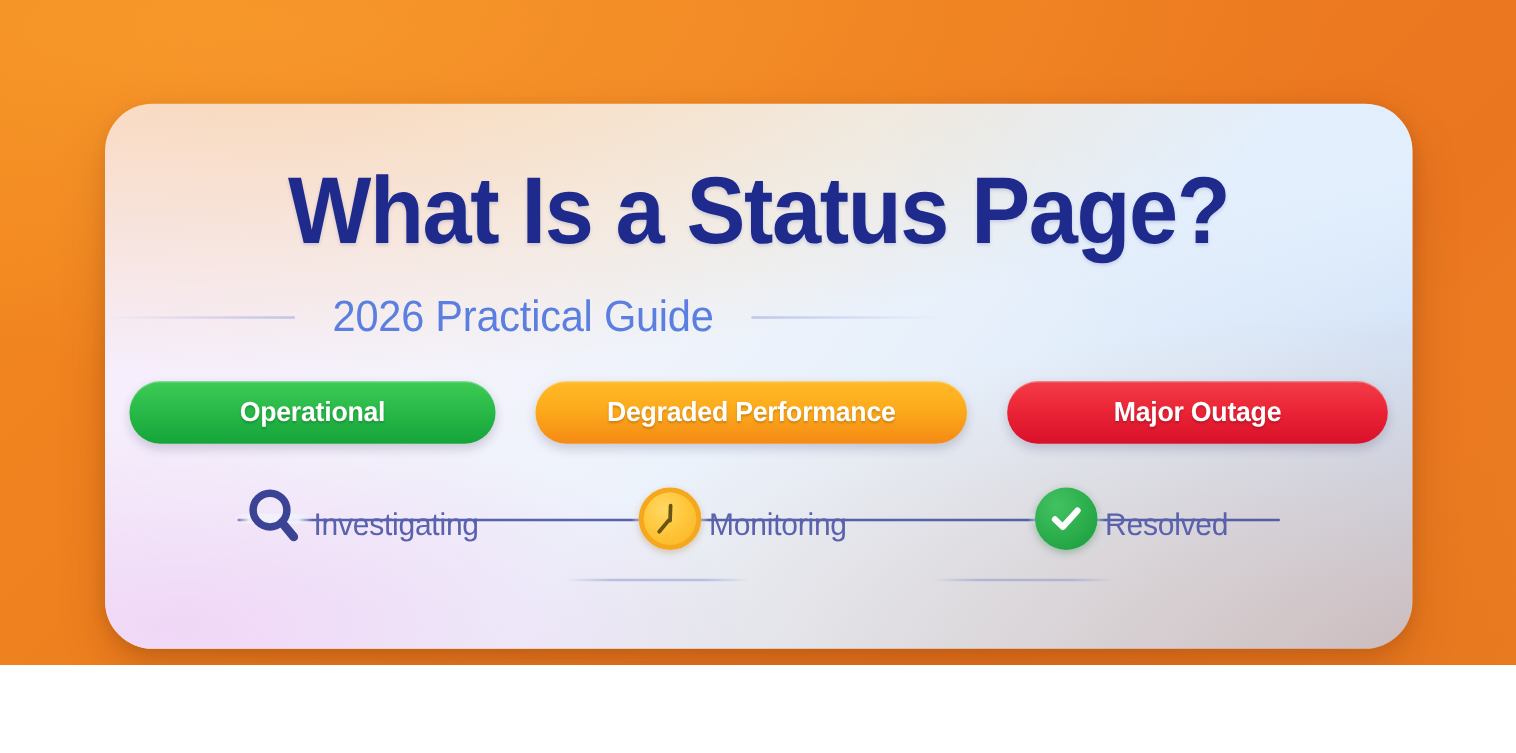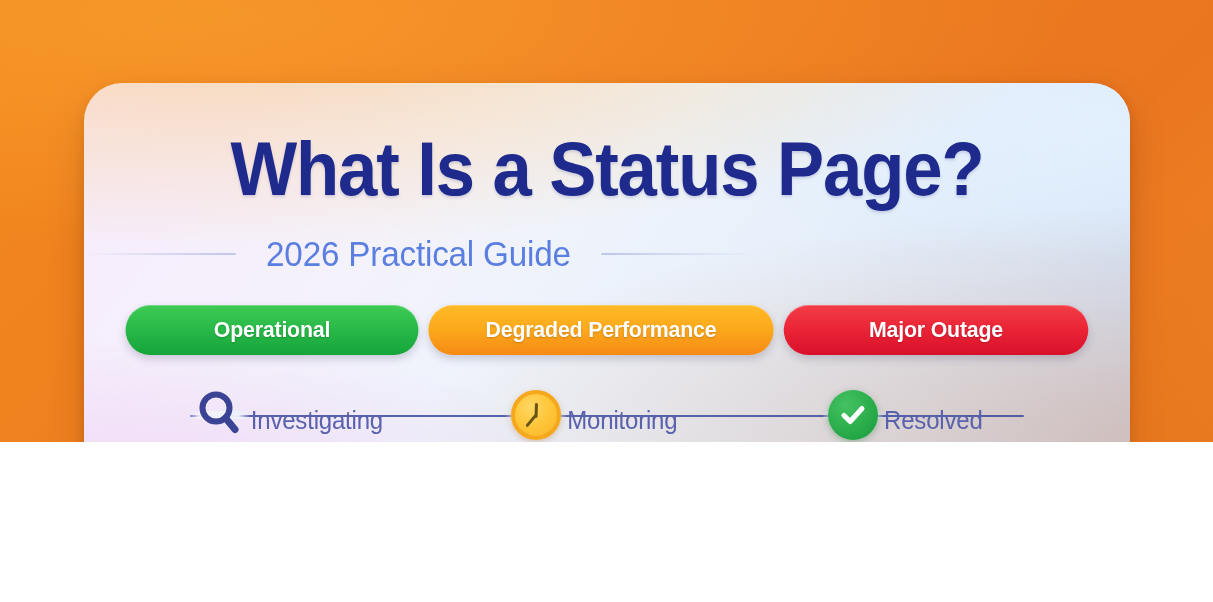--- a/index.html
+++ b/index.html
@@ -3,21 +3,21 @@
 <meta charset="utf-8">
 <style>
   html, body {
     margin: 0;
     padding: 0;
     background: #ffffff;
   }
   .screen {
     position: relative;
     width: 1213px;
-    height: 442px;
+    height: 532px;
     overflow: hidden;
     background: linear-gradient(135deg, #f2881e 0%, #ee7d1f 45%, #ea7620 75%, #ef8324 100%);
     font-family: "Liberation Sans", sans-serif;
   }
   
   .screen::after {
     content: "";
     position: absolute;
     inset: 0;
     background:
@@ -113,20 +113,21 @@
 
   
   .pills {
     position: absolute;
     left: 0;
     right: 0;
     top: 222px;
     display: flex;
     justify-content: center;
     align-items: center;
+    gap: 22px;
   }
   .pill {
     height: 50px;
     display: flex;
     align-items: center;
     justify-content: center;
     border-radius: 25px;
     padding: 0 30px;
     color: #ffffff;
     font-size: 22px;

